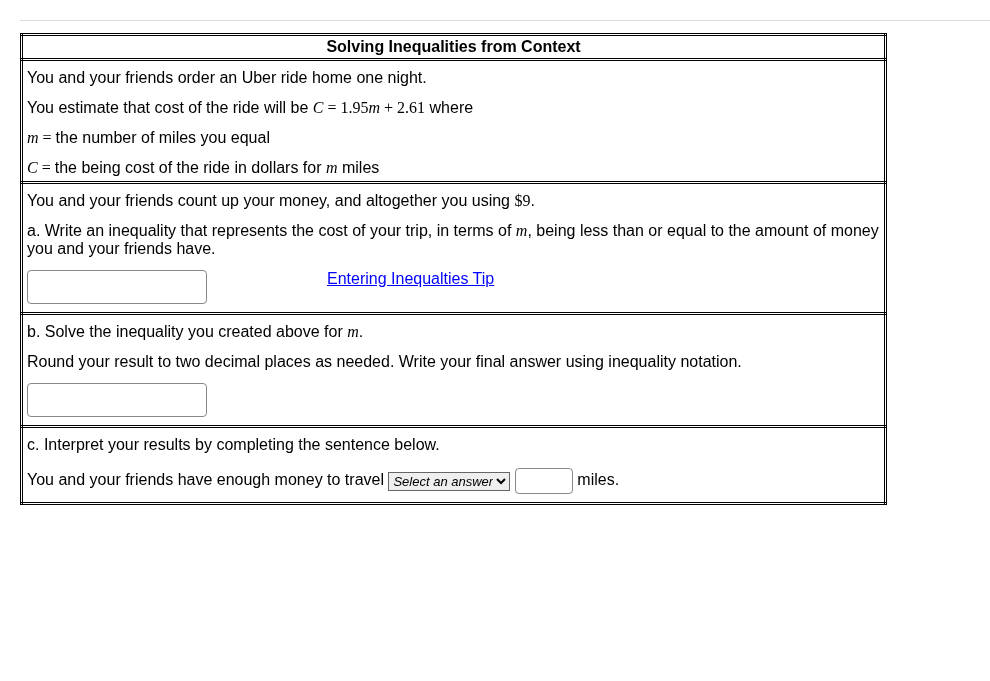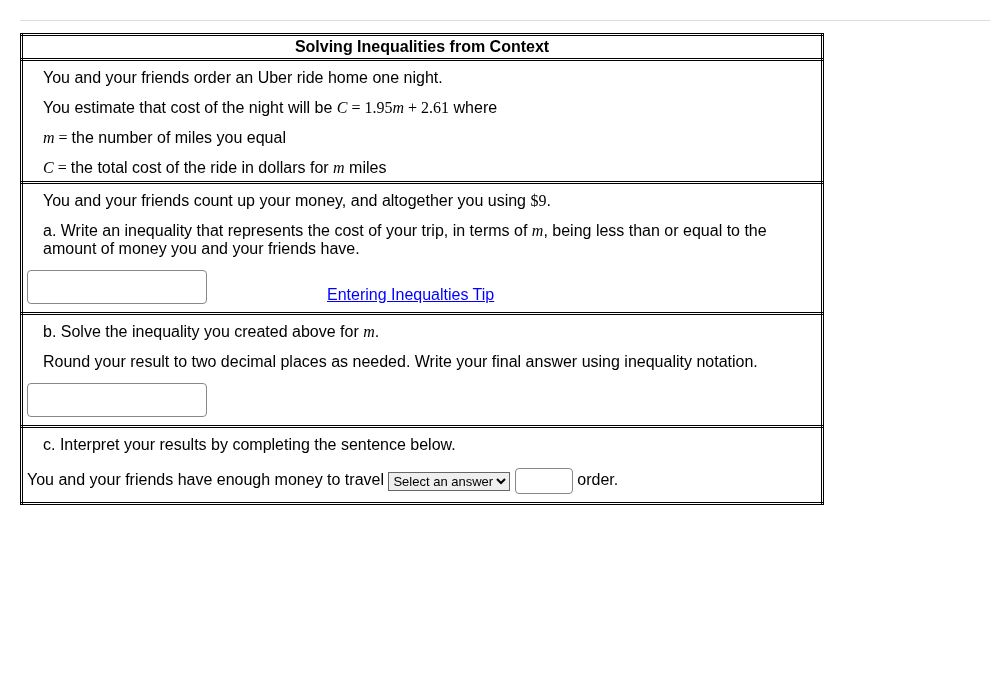--- a/index.html
+++ b/index.html
@@ -12,33 +12,33 @@
     }
     .outer-container {
       border-top: 1px solid #ddd;
       padding-top: 12px;
       width: 990px;
       box-sizing: border-box;
     }
     table.problem {
       border-collapse: collapse;
       border: 3px double #000;
-      width: 804px;
+      width: 867px;
     }
     table.problem td {
       border: 3px double #000;
       padding: 2px 4px;
       vertical-align: top;
     }
     td.header {
       text-align: center;
       font-weight: bold;
     }
     p {
-      margin: 6px 0 12px 16px;
+      margin: 6px 0 12px 0;
     }
     .math {
       font-family: "Cambria Math", "STIXGeneral", "Times New Roman", serif;
       font-style: italic;
     }
     .mathup {
       font-family: Liberation Serif, serif;
       font-style: normal;
     }
     input.txt {
@@ -59,24 +59,25 @@
       vertical-align: middle;
     }
     a.tip {
       color: #00f;
       text-decoration: underline;
     }
     select {
       font-size: 13px;
       border: 1px solid #666;
       vertical-align: middle;
+      font-style: italic;
     }
     .row-a-controls {
       display: flex;
-      align-items: flex-end;
+      align-items: flex-start;
       column-gap: 120px;
       margin: 10px 0 6px 0;
     }
     .nowrap {
       white-space: nowrap;
     }
   </style>
 </head>
 <body>
 
@@ -87,27 +88,27 @@
     <td class="header">
       <span>Solving Inequalities from Context</span>
     </td>
   </tr>
   <tr>
     <td>
       <p>
         <span>You and your friends order an Uber ride home one night.</span>
       </p>
       <p>
-        <span>You estimate that cost of the night will be </span><span class="math">C</span><span class="mathup"> = 1.95</span><span class="math">m</span><span class="mathup"> + 2.61</span><span> where</span>
+        <span>You estimate that cost of the ride will be </span><span class="math">C</span><span class="mathup"> = 1.95</span><span class="math">m</span><span class="mathup"> + 2.61</span><span> where</span>
       </p>
       <p>
         <span class="math">m</span><span class="mathup"> = </span><span> the number of miles you equal</span>
       </p>
       <p style="margin-bottom:2px;">
-        <span class="math">C</span><span class="mathup"> = </span><span> the total cost of the ride in dollars for </span><span class="math">m</span><span> miles</span>
+        <span class="math">C</span><span class="mathup"> = </span><span> the being cost of the ride in dollars for </span><span class="math">m</span><span> miles</span>
       </p>
     </td>
   </tr>
   <tr>
     <td>
       <p>
         <span>You and your friends count up your money, and altogether you using </span><span class="mathup">$9</span><span>.</span>
       </p>
       <p>
         <span>a. Write an inequality that represents the cost of your trip, in terms of </span><span class="math">m</span><span>, being less than or equal to the amount of money you and your friends have.</span>
@@ -134,19 +135,19 @@
   <tr>
     <td>
       <p>
         <span>c. Interpret your results by completing the sentence below.</span>
       </p>
       <p class="nowrap" style="margin:14px 0 6px 0;">
         <span>You and your friends have enough money to travel </span><select>
           <option>Select an answer</option>
         </select>
         <input type="text" class="txt-sm" style="">
-        <span> order.</span>
+        <span> miles.</span>
       </p>
     </td>
   </tr>
 </tbody>
     </table>
 </div>
 
 </body></html>

